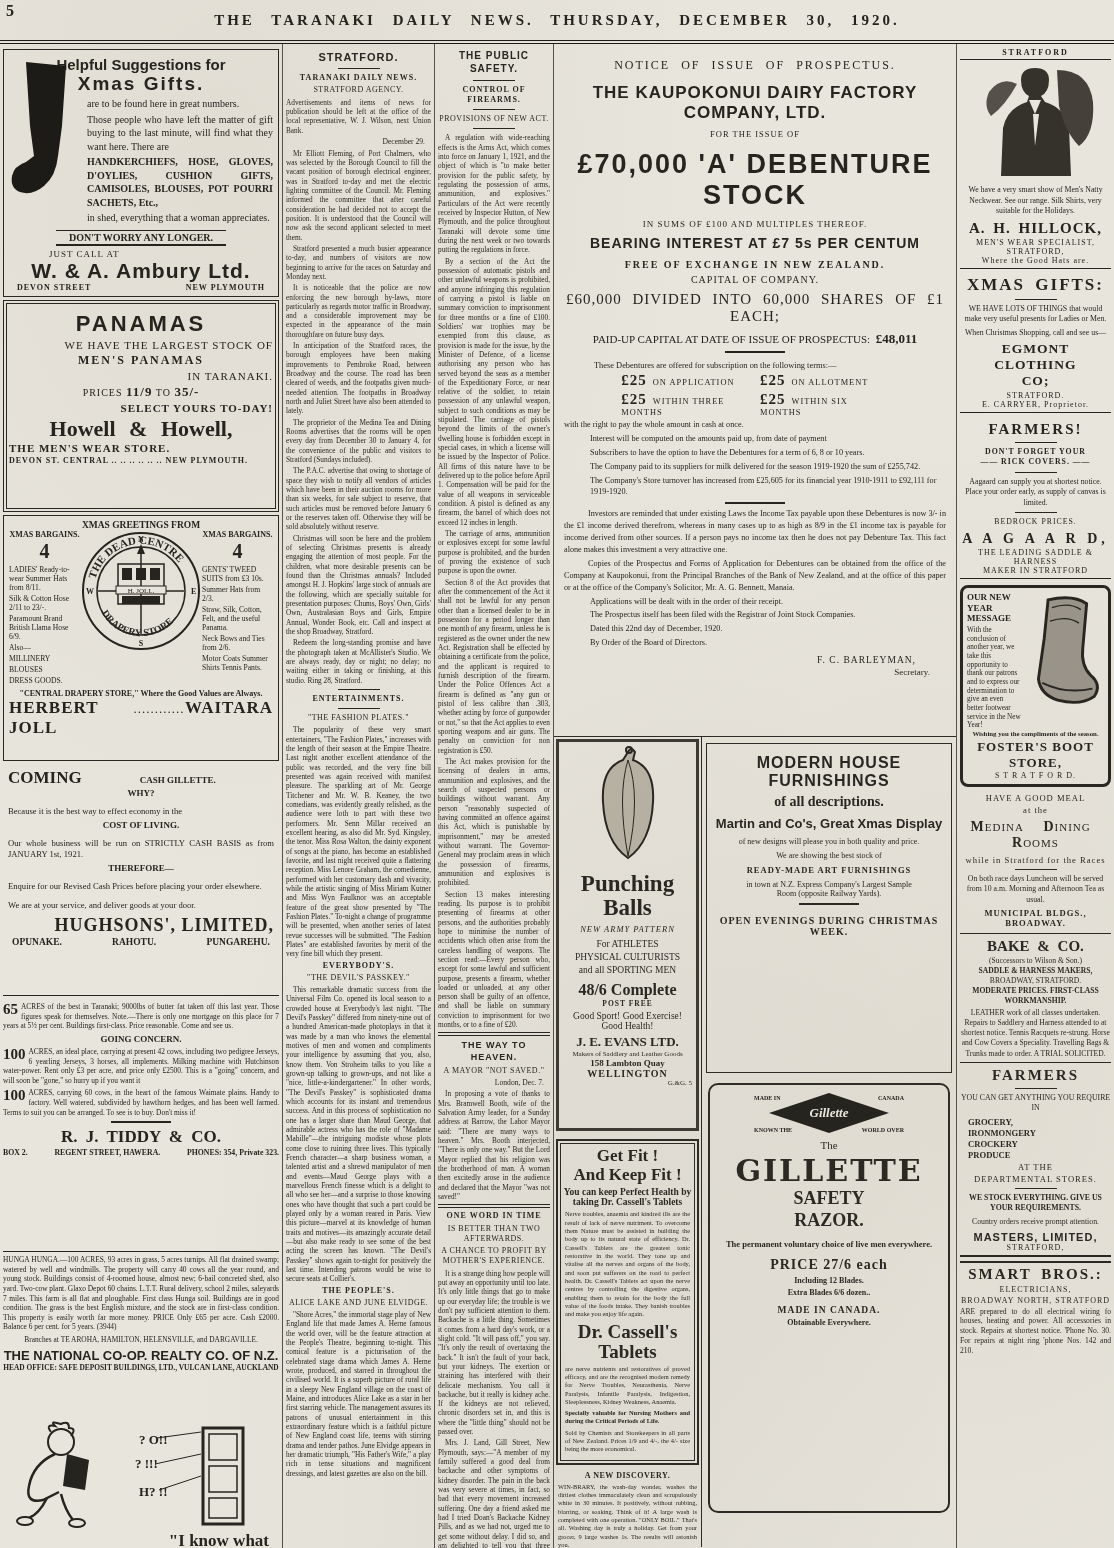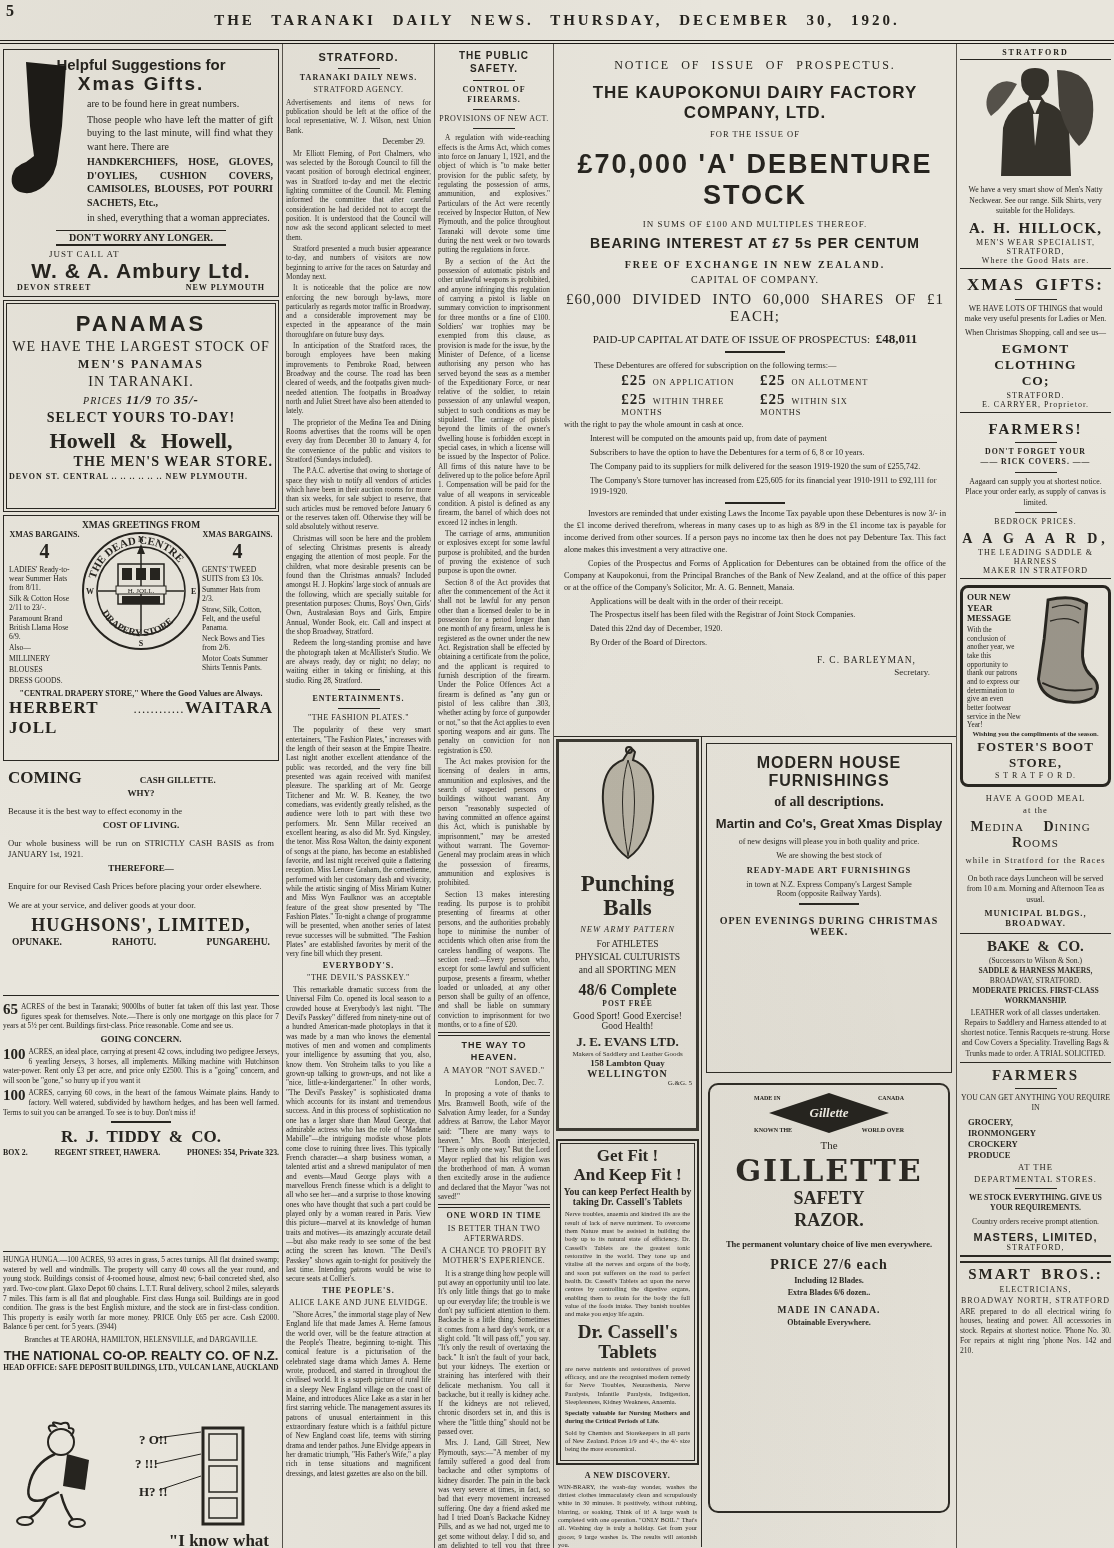--- a/index.html
+++ b/index.html
@@ -46,42 +46,42 @@
   .ambury-head2{font-size:19px;font-weight:bold;text-align:center;letter-spacing:2px;font-family:"Liberation Sans",sans-serif;}
   .ambury-body{font-size:10px;line-height:1.35;margin-left:78px;text-align:justify;}
   .ambury-items{font-weight:bold;}
   .dontworry{font-weight:bold;font-size:10px;text-align:center;border-top:1px solid #26241f;border-bottom:2px solid #26241f;width:170px;margin:5px auto 3px;padding:1px 0;}
   .justcall{font-size:9px;letter-spacing:1px;margin:3px 0 0 40px;}
   .ambury-name{font-size:21px;font-weight:bold;text-align:center;font-family:"Liberation Sans",sans-serif;letter-spacing:1px;}
   .addr-row{display:flex;justify-content:space-between;font-size:8px;font-weight:bold;letter-spacing:1px;padding:0 8px;}
   .stocking{position:absolute;left:4px;top:10px;}
 
   .panamas-title{font-size:22px;font-weight:bold;text-align:center;letter-spacing:3px;font-family:"Liberation Sans",sans-serif;margin-top:6px;}
-  .pan-line{font-size:14px;text-align:center;letter-spacing:1px;}
+  .pan-line{font-size:11px;text-align:right;letter-spacing:1px;}
   .pan-line2{font-size:12px;font-weight:bold;text-align:center;letter-spacing:2px;}
-  .pan-prices{font-size:10px;text-align:center;letter-spacing:1px;font-style:italic;}
+  .pan-prices{font-size:10px;text-align:center;letter-spacing:1px;}
   .pan-prices b{font-size:13px;}
   .howell-name{font-size:22px;font-weight:bold;text-align:center;word-spacing:8px;}
-  .howell-sub{font-size:14px;font-weight:bold;text-align:right;letter-spacing:1px;}
+  .howell-sub{font-size:11px;font-weight:bold;text-align:left;letter-spacing:1px;}
   .howell-addr{font-size:8px;font-weight:bold;letter-spacing:1px;margin-top:2px;}
 
   .joll-grid{display:flex;font-size:7.6px;}
   .joll-side{width:72px;}
   .joll-mid{flex:1;text-align:center;}
   .joll-head{font-weight:bold;text-align:center;font-size:8px;}
   .joll-num{font-size:20px;font-weight:bold;text-align:center;margin:1px 0;}
   .joll-item{margin:2px 0;text-align:left;}
   .joll-tag{font-size:8px;text-align:center;font-weight:bold;margin-top:2px;}
   .joll-name-row{display:flex;align-items:baseline;justify-content:space-between;font-size:17px;font-weight:bold;letter-spacing:1px;}
   .joll-dots{font-size:9px;letter-spacing:2px;}
 
   .coming{font-size:17px;font-weight:bold;}
   .hug-h{font-size:9px;font-weight:bold;text-align:center;}
   .hug-body{font-size:8.6px;text-align:justify;line-height:1.35;margin-top:8px;}
-  .hug-name{font-size:18px;font-weight:bold;text-align:center;letter-spacing:1px;margin:3px 0 1px;}
+  .hug-name{font-size:18px;font-weight:bold;text-align:right;letter-spacing:1px;margin:3px 0 1px;}
   .hug-towns{display:flex;justify-content:space-between;font-size:9.5px;font-weight:bold;padding:0 4px;}
 
   .listing{font-size:7.4px;line-height:1.3;text-align:justify;margin:3px 0;}
   .listing .bignum{float:left;font-size:15px;font-weight:bold;margin-right:3px;line-height:1;}
   .tiddy-name{font-size:17px;font-weight:bold;text-align:center;word-spacing:4px;margin:4px 0 1px;}
   .tiddy-addr{display:flex;justify-content:space-between;font-size:7.8px;font-weight:bold;}
   .realty-name{font-family:"Liberation Sans",sans-serif;font-size:13px;font-weight:bold;text-align:center;margin-top:3px;}
   .realty-ho{font-size:7.4px;font-weight:bold;text-align:center;}
 
   .rt-quote{font-size:17px;font-weight:bold;text-align:right;line-height:1.1;margin:2px 10px 2px 0;}
@@ -195,21 +195,21 @@
 
   <div class="ad" style="height:248px;">
     <svg class="stocking" width="66" height="150" viewBox="0 0 66 150">
           <path d="M18 2 L58 6 L54 66 L50 96 Q48 116 36 126 Q24 136 12 132 Q2 128 4 116 Q6 106 18 102 L26 96 L22 66 Z" fill="#1d1b17"></path>
         </svg>
     <div class="ambury-head1">Helpful Suggestions for</div>
     <div class="ambury-head2">Xmas Gifts.</div>
     <div class="ambury-body">
       <p>are to be found here in great numbers.</p>
       <p>Those people who have left the matter of gift buying to the last minute, will find what they want here.  There are</p>
-      <p class="ambury-items">HANDKERCHIEFS, HOSE, GLOVES, D'OYLIES, CUSHION COVERS, CAMISOLES, BLOUSES, POT POURRI SACHETS, Etc.,</p>
+      <p class="ambury-items">HANDKERCHIEFS, HOSE, GLOVES, D'OYLIES, CUSHION GIFTS, CAMISOLES, BLOUSES, POT POURRI SACHETS, Etc.,</p>
       <p>in shed, everything that a woman appreciates.</p>
     </div>
     <div class="dontworry">DON'T WORRY ANY LONGER.</div>
     <div class="justcall">JUST CALL AT</div>
     <div class="ambury-name">W. &amp; A. Ambury Ltd.</div>
     <div class="addr-row">
       <span>DEVON STREET</span>
       <span>NEW PLYMOUTH</span>
     </div>
   </div>

